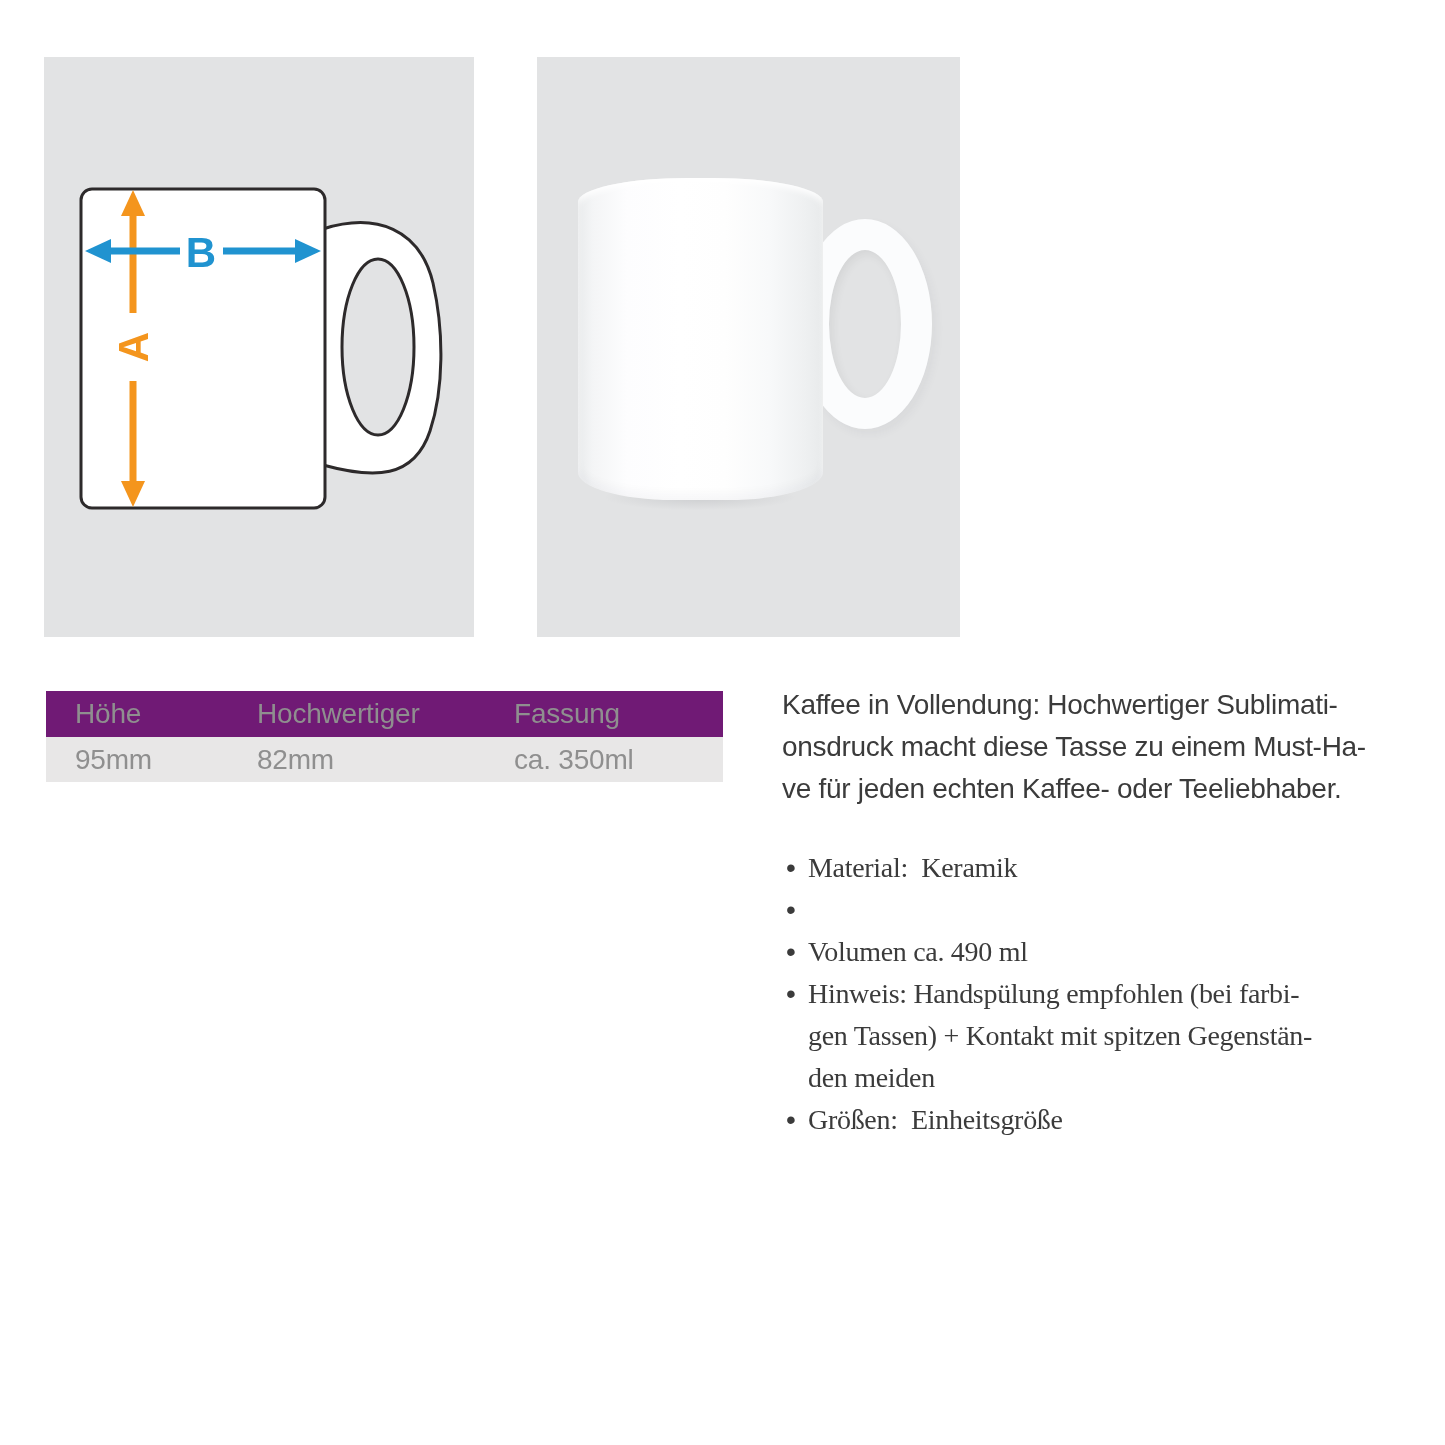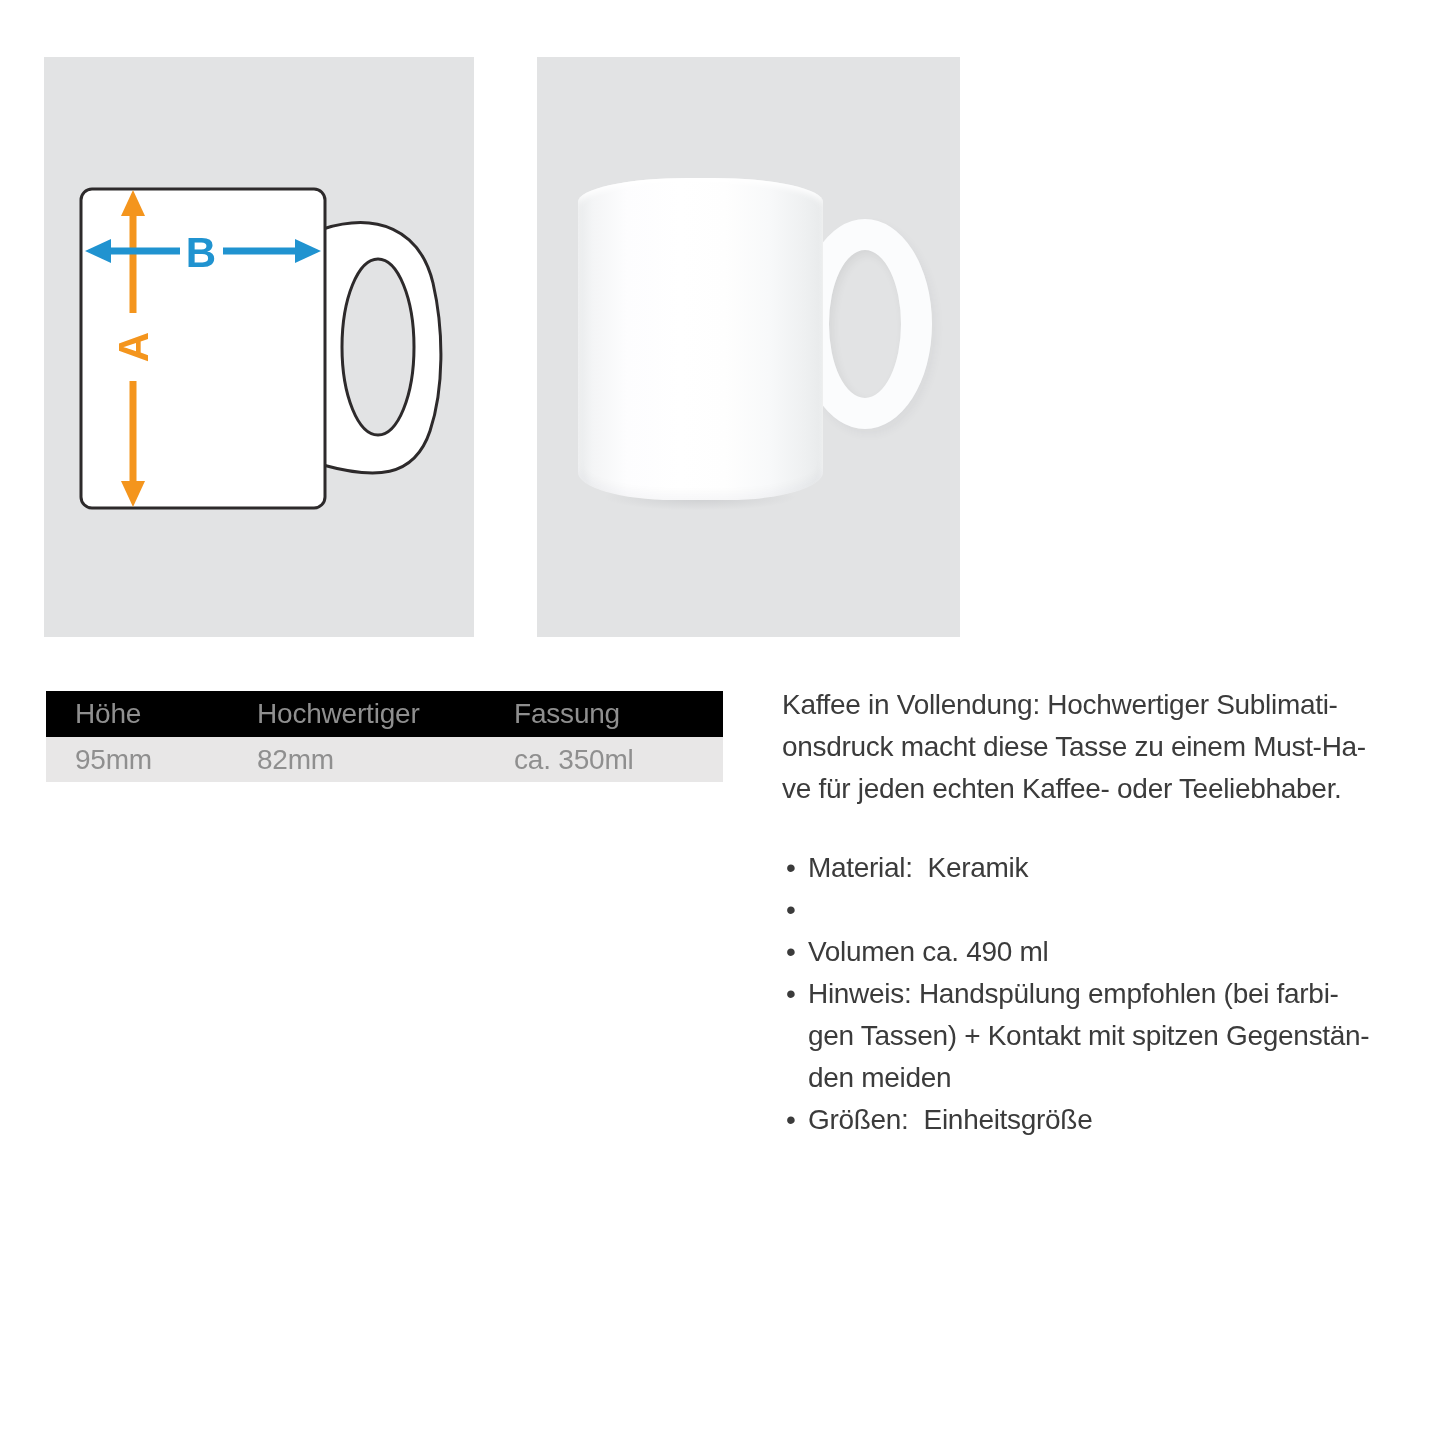--- a/index.html
+++ b/index.html
@@ -28,35 +28,35 @@
   .photo-body {
     position:absolute; left:41px; top:121px; width:245px; height:322px; z-index:3;
     background:linear-gradient(90deg,#e9ebec 0%,#f4f5f6 6%,#fdfdfe 20%,#ffffff 42%,#fefefe 60%,#f8f9fa 78%,#eef0f1 93%,#e8eaeb 100%);
     border-radius:110px 110px 95px 95px / 24px 24px 28px 28px;
     box-shadow: inset 0 -7px 10px rgba(40,42,48,0.03), inset 0 4px 6px rgba(255,255,255,0.9);
   }
 
   
   .size-table { position:absolute; left:46px; top:691px; width:677px; font-size:28px; color:#8f8f8f; letter-spacing:-0.2px; }
   .size-row { display:flex; align-items:center; }
-  .size-row.header { height:46px; background:#000000; }
+  .size-row.header { height:46px; background:#701a75; }
   .size-row.values { height:45px; background:#e8e7e7; }
   .size-cell { padding-left:29px; }
   .size-cell.c1 { width:182px; }
   .size-cell.c2 { width:257px; }
   .size-cell.c3 { width:238px; }
 
   
   .details { position:absolute; left:782px; top:684px; width:690px; color:#3b3b3b;
              font-size:28px; line-height:42px; letter-spacing:-0.3px; }
   .description { white-space:pre-line; margin-bottom:37px; }
   .specs { list-style:none; }
   .spec-item { display:flex; }
   .spec-bullet { flex:0 0 26px; padding-left:4px; }
-  .spec-text { white-space:pre-line; }
+  .spec-text { white-space:pre-line;font-family:Liberation Serif, serif; }
 </style>
 </head>
 <body>
 
 <div class="page">
 
   <div class="panel panel-diagram">
     <svg class="diagram-svg" viewBox="0 0 430 580">
 
       <path d="M 279 172 C 332 155, 376 172, 389 226 C 400 274, 400 332, 386 374 C 370 422, 330 422, 279 408 Z" fill="#ffffff" stroke="#2d2a2b" stroke-width="3"></path>

